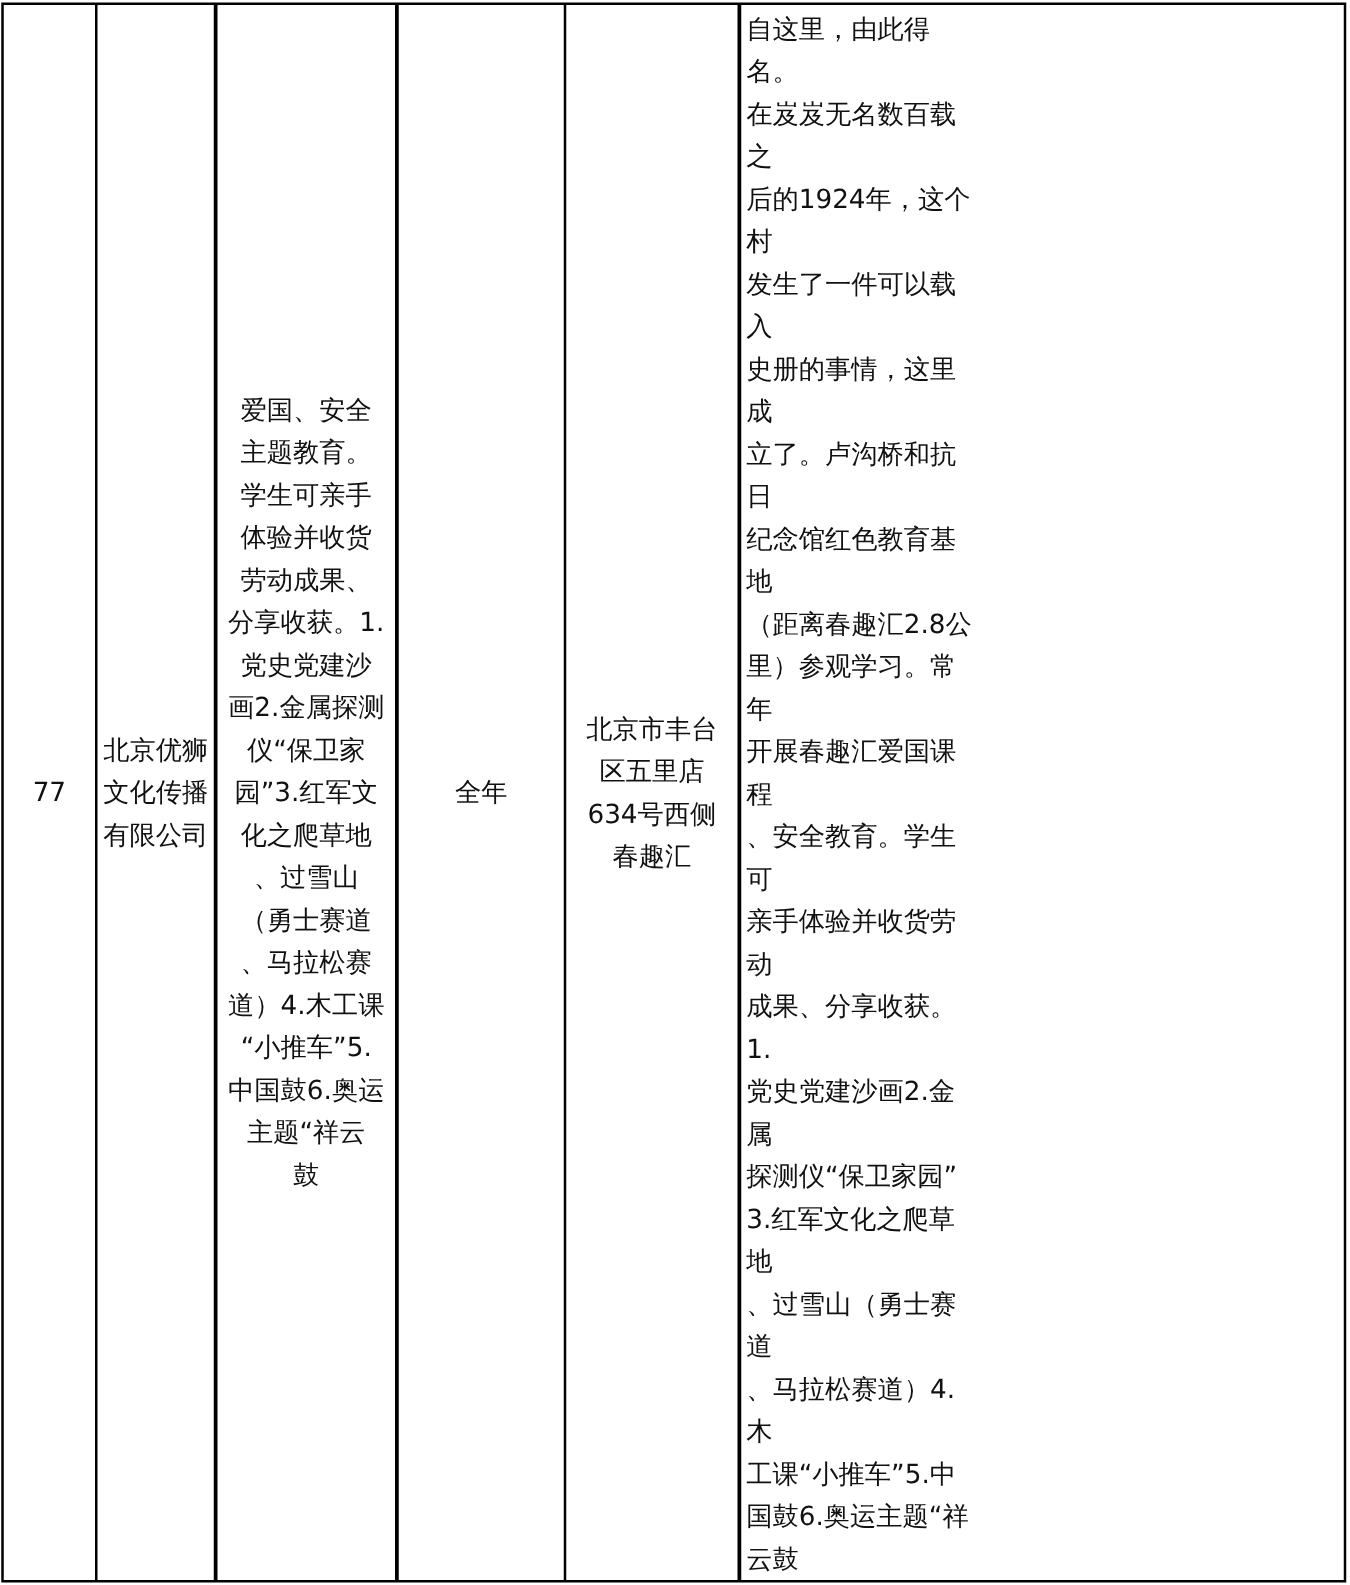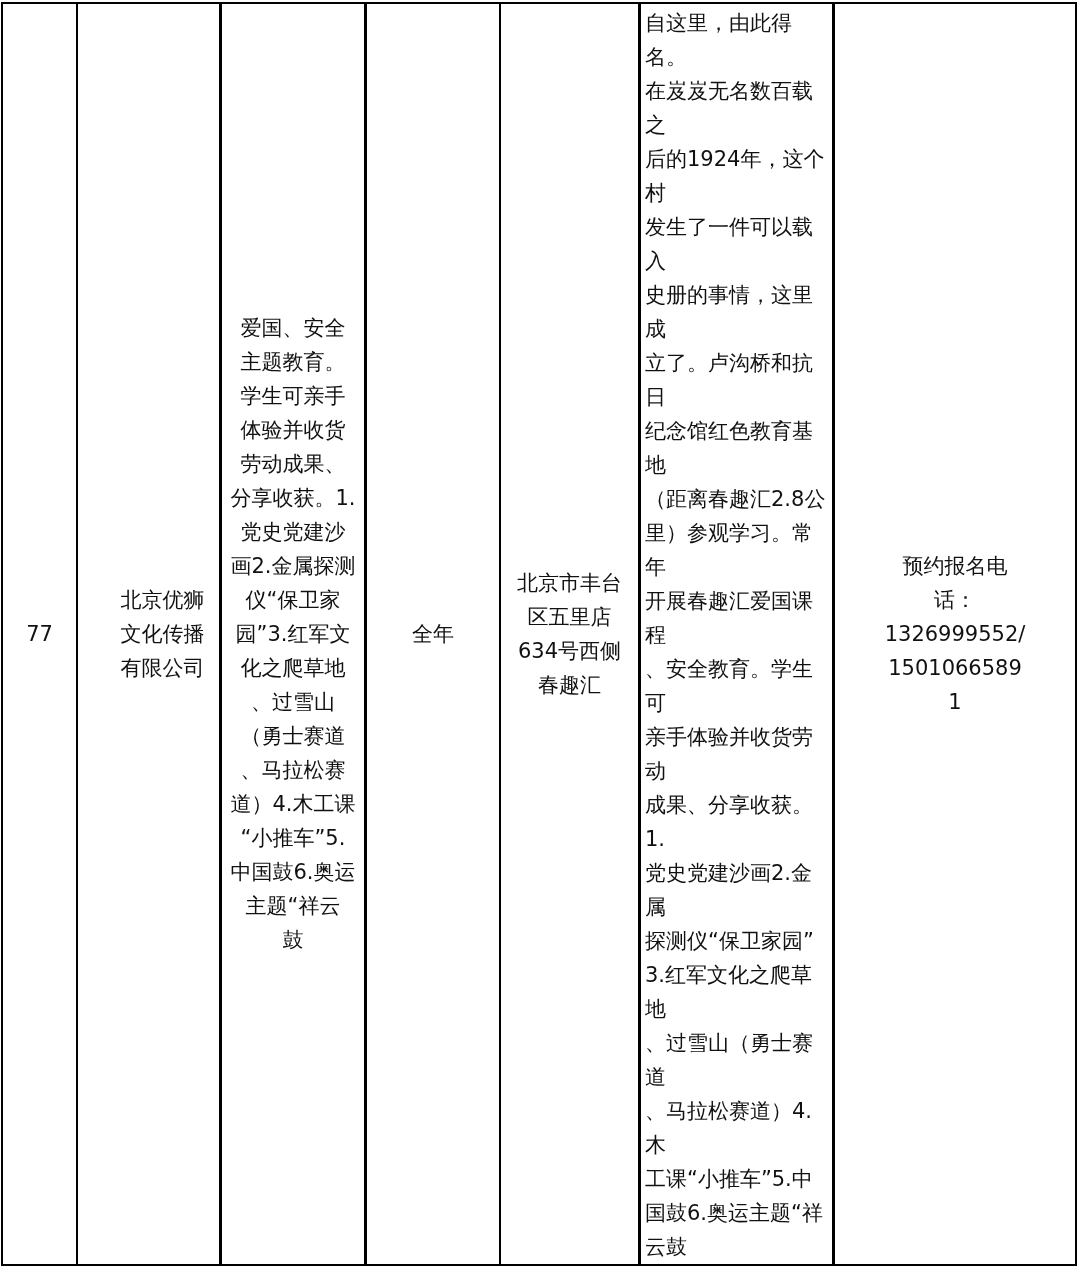--- a/index.html
+++ b/index.html
@@ -34,21 +34,21 @@
       justify-content: center;
       text-align: center;
       font-size: 21px;
       line-height: 34px;
       letter-spacing: 0px;
       padding: 0 3px;
       word-break: break-all;
     }
     .cell:last-child { border-right: none; }
     .c-no    { width: 75px; border-right-width: 2px; }
-    .c-org   { width: 116px; margin-left: 28px; }
+    .c-org   { width: 96px; }
     .c-theme { width: 145px; align-items: center; }
     .c-time  { width: 134px; border-right-width: 2px; }
     .c-addr  { width: 140px; }
     .c-grade { width: 79px; border-right-width: 2px; }
     .c-desc  { width: 194px; align-items: flex-end; text-align: left; padding: 40px 4px 0 4px; }
     .c-contact { flex: 1; }
     .txt { display: block; white-space: pre-wrap; }
   </style>
 </head>
 <body>
@@ -122,20 +122,13 @@
 成果、分享收获。1.
 党史党建沙画2.金属
 探测仪“保卫家园”
 3.红军文化之爬草地
 、过雪山（勇士赛道
 、马拉松赛道）4.木
 工课“小推车”5.中
 国鼓6.奥运主题“祥
 云鼓</span>
   </div>
-  <div class="cell c-contact">
-    <span class="txt">预约报名电
-话：
-1326999552/
-1501066589
-1</span>
-  </div>
 </div>
 
 </body></html>

